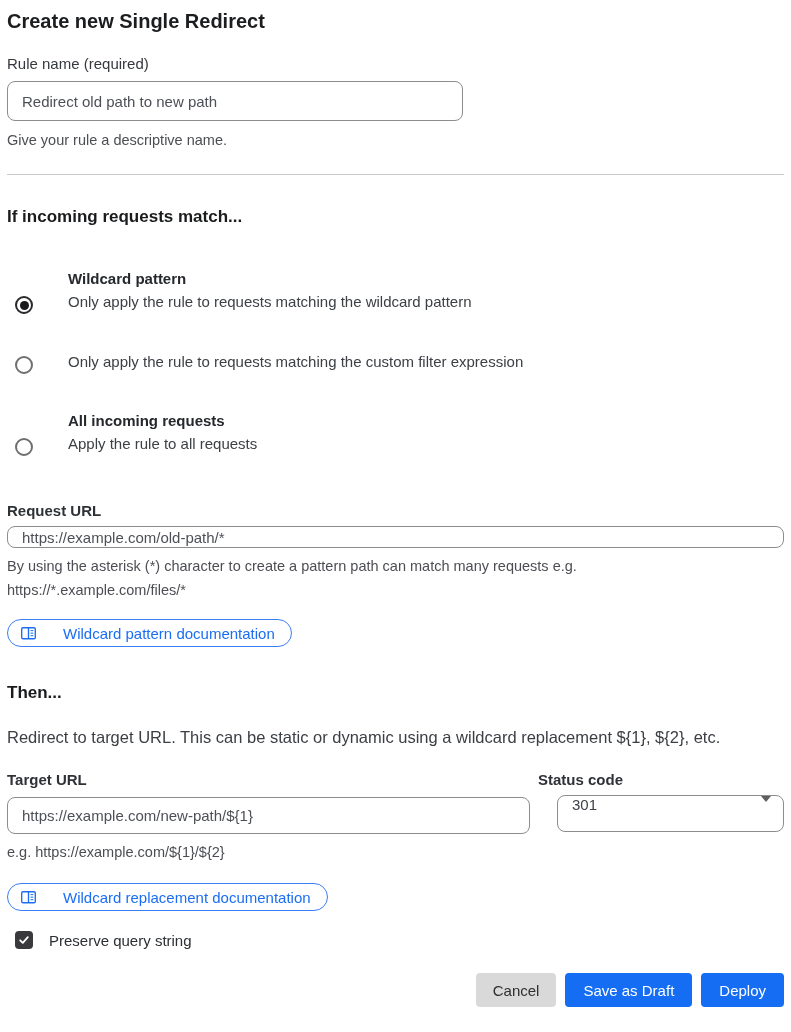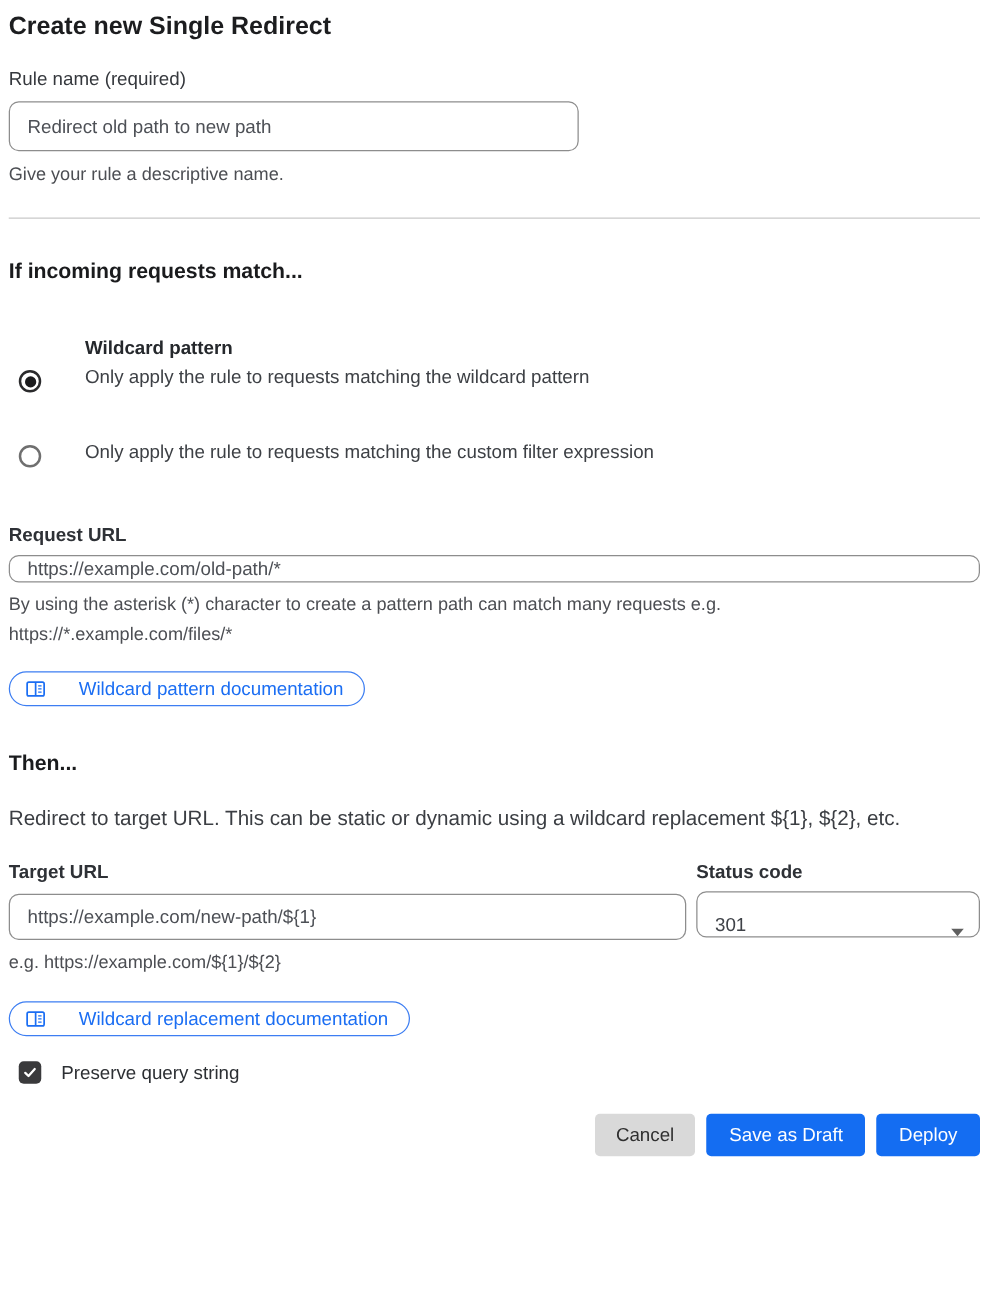--- a/index.html
+++ b/index.html
@@ -79,23 +79,23 @@
   .intro-text { margin-top: 22px; font-size: 16.5px; line-height: 22px; color: #3b3e43; }
 
   .target-row { display: flex; gap: 8px; margin-top: 22px; align-items: flex-start; }
   .target-col { flex: 1 1 auto; }
   .status-col { flex: 0 0 227px; }
   .target-col .text-input { width: 100%; height: 37px; }
 
   .select-box {
     margin-top: 5px; height: 37px; width: 227px;
     border: 1px solid #8d8d8d; border-radius: 8px;
-    display: flex; align-items: flex-end; justify-content: space-between;
+    display: flex; align-items: flex-start; justify-content: space-between;
     padding: 0 12px 0 14px; background: #ffffff; cursor: pointer;
-    font-size: 15px; color: #3f4248;
+    font-size: 15px; color: #3f4248; margin-left: 19px;
   }
   .select-arrow {
     width: 0; height: 0;
     border-left: 5px solid transparent; border-right: 5px solid transparent;
     border-top: 6px solid #5f5f5f;
   }
 
   .checkbox-row { display: flex; align-items: flex-end; margin-top: 20px; cursor: pointer; }
   .checkbox {
     flex: 0 0 auto; width: 18px; height: 18px; margin-left: 8px;
@@ -143,20 +143,27 @@
       </span>
     </div>
 
     <div class="radio-option">
       <span class="radio-circle"></span>
       <span class="radio-texts">
         <span class="radio-desc" style="display:block">Only apply the rule to requests matching the custom filter expression</span>
       </span>
     </div>
 
+    <div class="radio-option">
+      <span class="radio-circle"></span>
+      <span class="radio-texts">
+        <span class="radio-label" style="display:block">All incoming requests</span>
+        <span class="radio-desc" style="display:block">Apply the rule to all requests</span>
+      </span>
+    </div>
 
   </div>
 
   <label class="label semibold request-url-label">Request URL</label>
   <input class="text-input full" type="text" value="https://example.com/old-path/*" style="">
   <div class="helper tight">
     <span style="display:block">By using the asterisk (*) character to create a pattern path can match many requests e.g.</span>
     <span style="display:block">https://*.example.com/files/*</span>
   </div>
 

